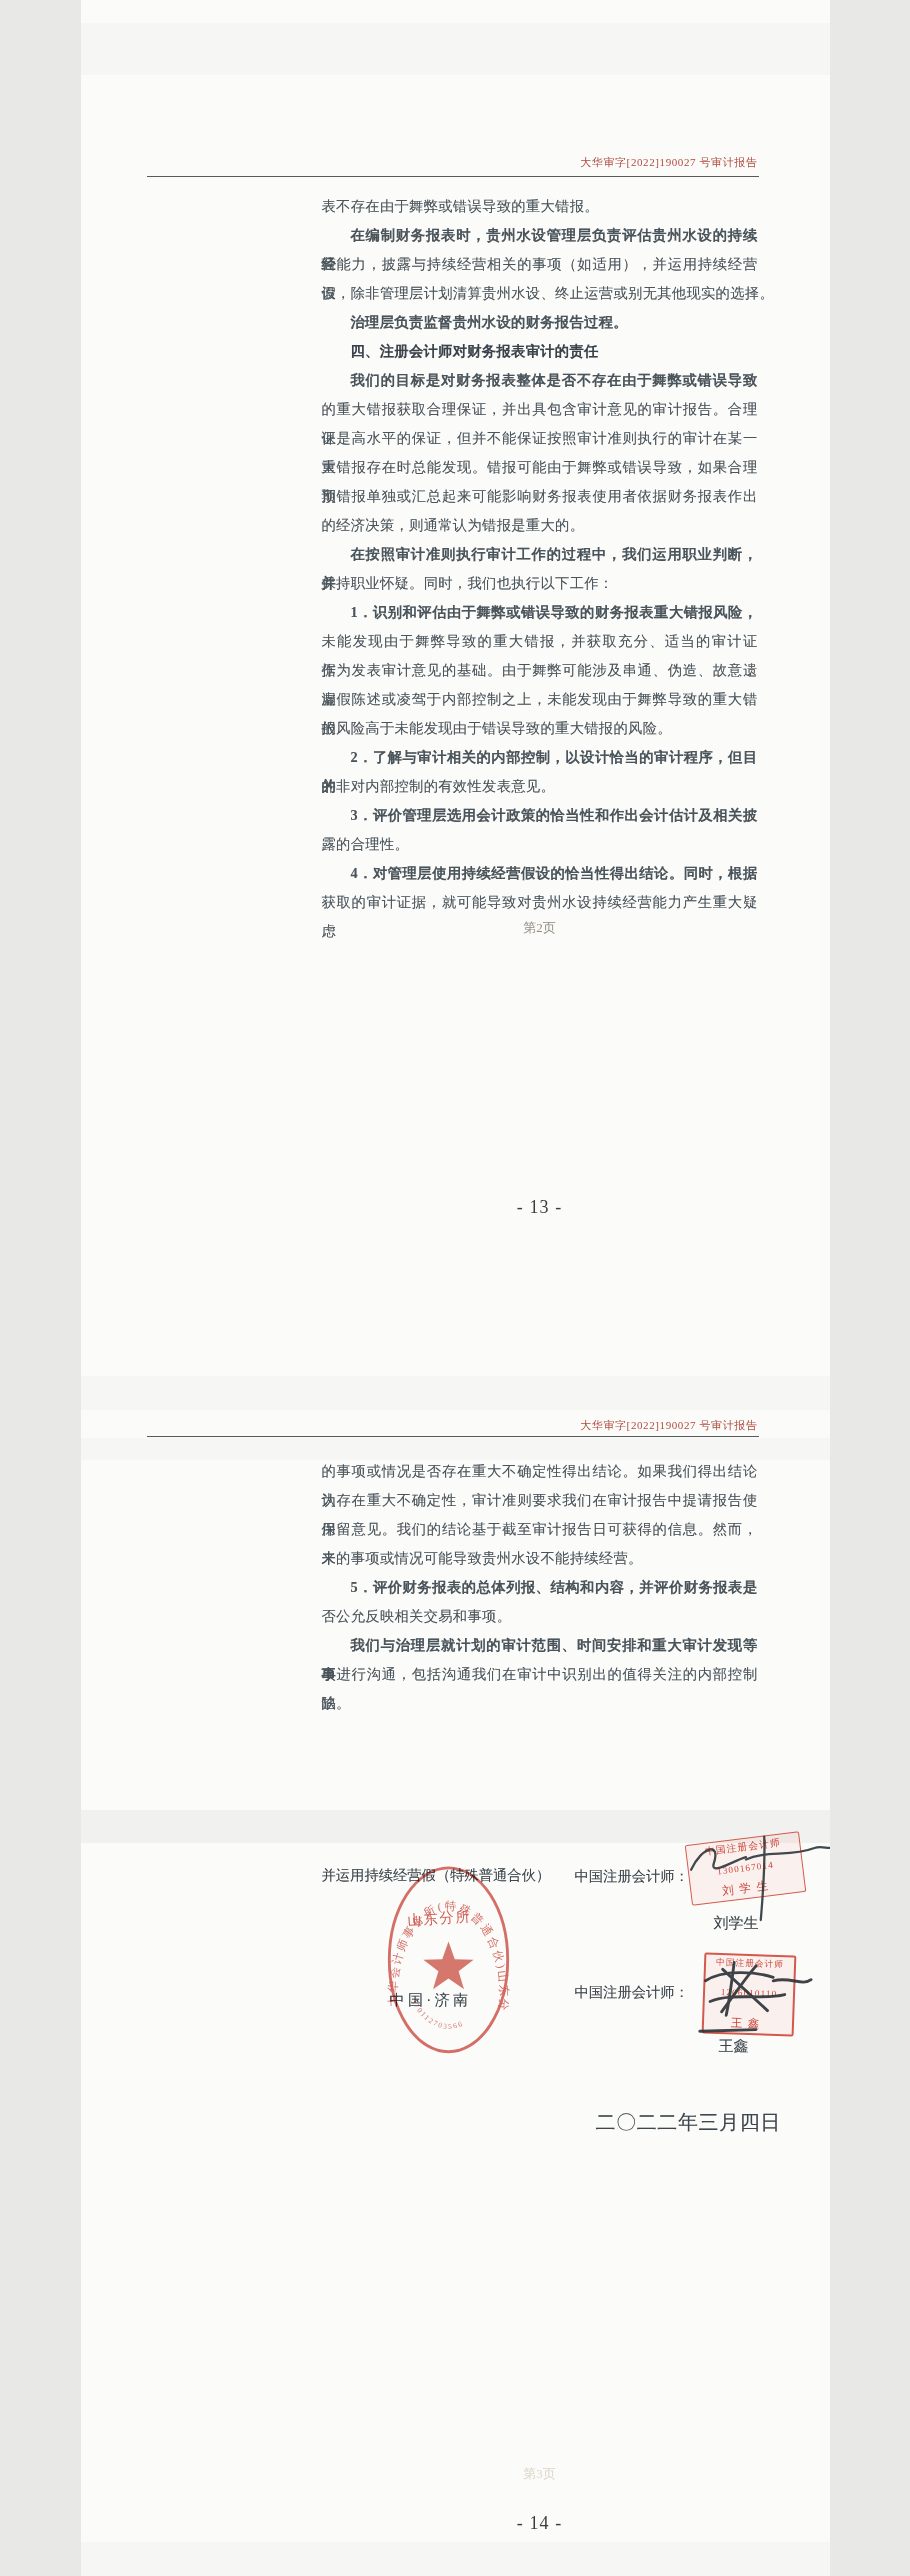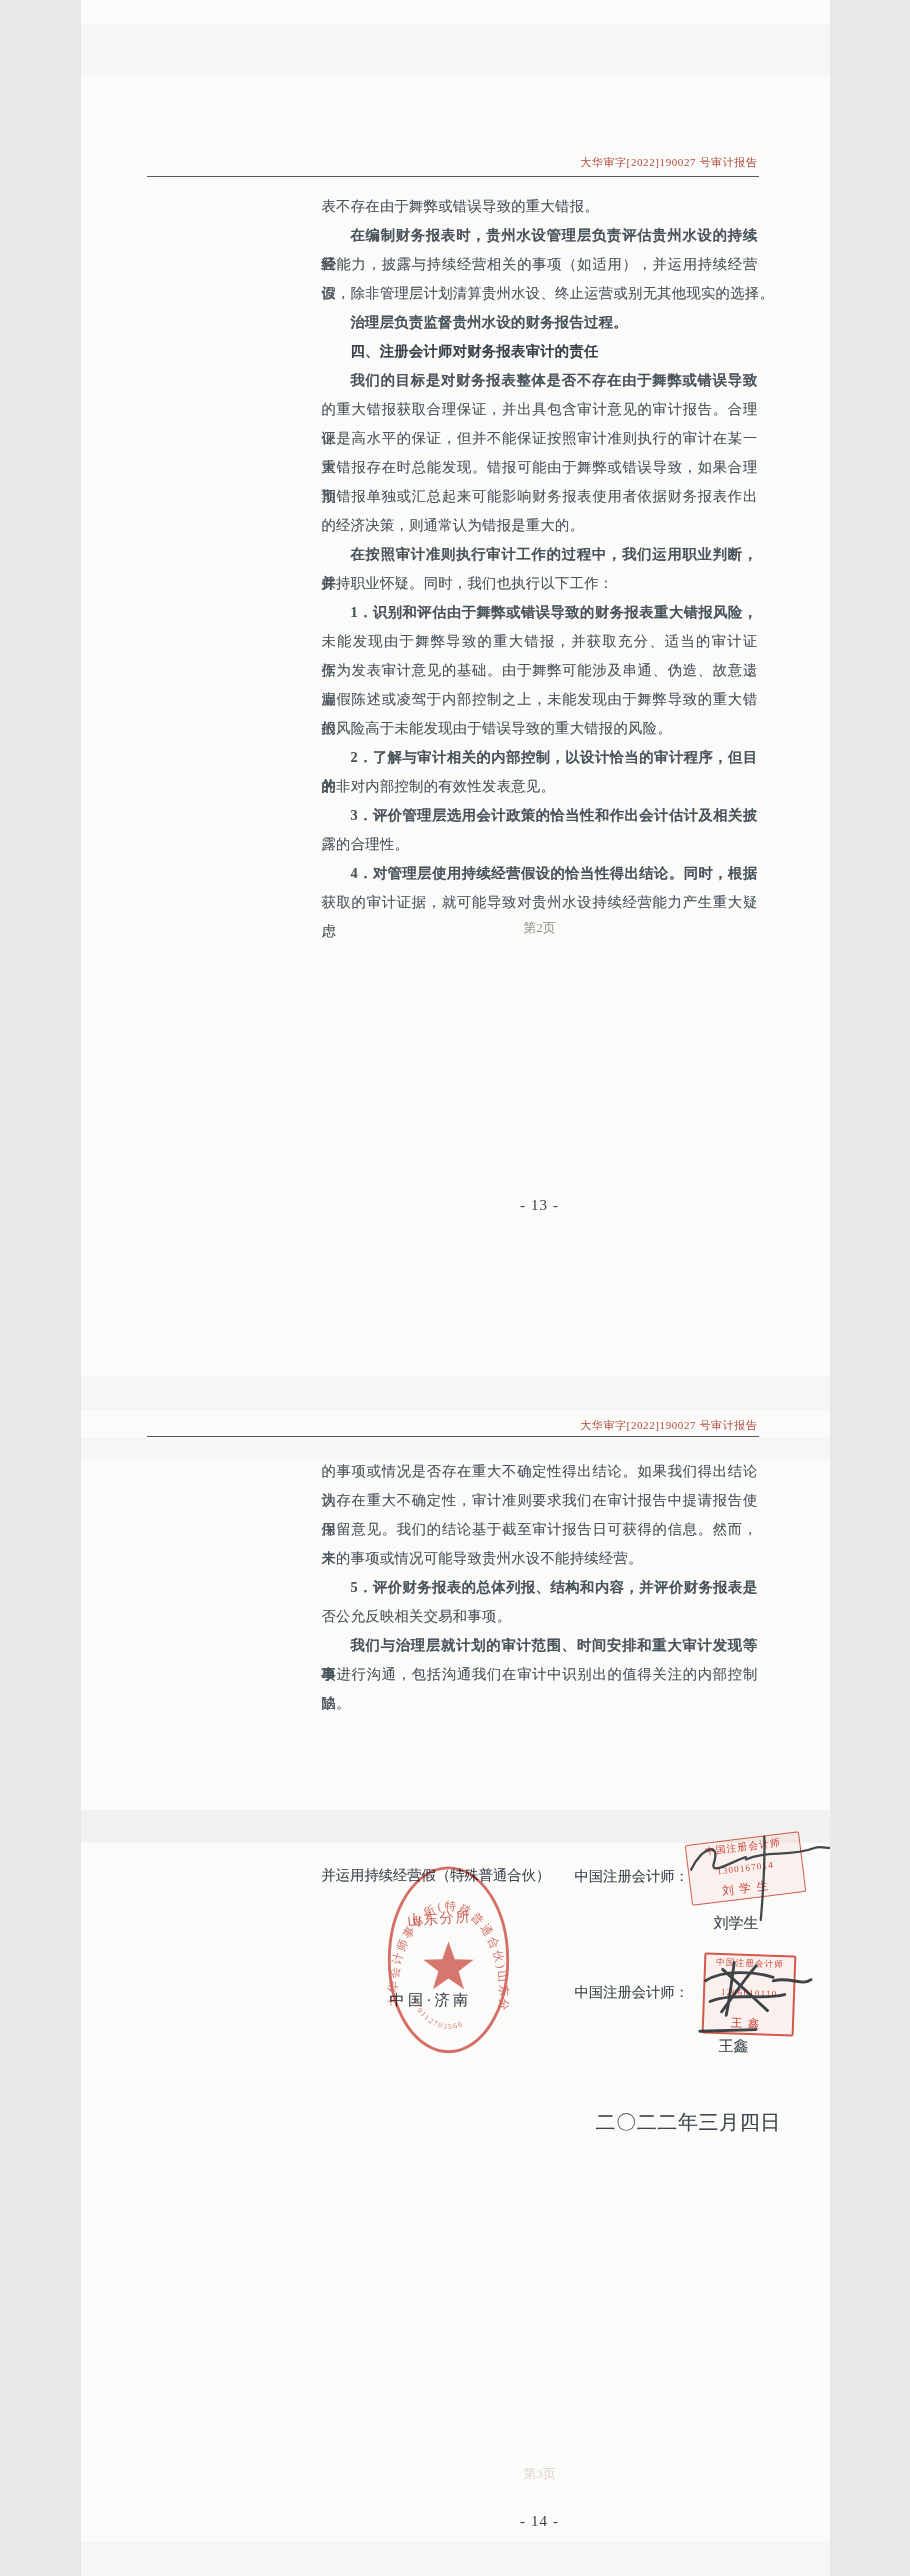--- a/index.html
+++ b/index.html
@@ -20,21 +20,21 @@
   .body{position:absolute;left:241px;width:436px;}
   .bodyline{
     height:29px;line-height:29px;font-size:14.3px;letter-spacing:0.3px;
     white-space:nowrap;overflow:visible;text-shadow:0 0 0.6px rgba(76,86,92,0.35);
   }
   .bodyline.j{white-space:normal;text-align:justify;text-align-last:justify;}
   .bodyline.ind{text-indent:29px;font-weight:bold;}
   .bodyline.b{font-weight:bold;color:#39424a;}
   .pfoot{position:absolute;left:241px;width:436px;text-align:center;font-size:13px;color:#948e82;}
   .pfoot.faint{color:#ddd6c8;text-align:center;}
-  .pdfnum{position:absolute;left:241px;width:436px;text-align:center;font-size:15px;color:#3d3d3d;letter-spacing:1.1px;}
+  .pdfnum{position:absolute;left:241px;width:436px;text-align:center;font-size:18px;color:#3d3d3d;letter-spacing:1.1px;}
   .sig{position:absolute;font-size:14.3px;color:#3d464d;white-space:nowrap;text-shadow:0 0 0.6px rgba(61,70,77,0.35);}
   .stamp{
     position:absolute;border:1.7px solid rgba(204,62,48,0.85);border-radius:2.3px;
     background:rgba(230,90,75,0.06);color:#cc4438;text-align:center;
     display:flex;flex-direction:column;justify-content:space-between;
     padding:2.3px 1.7px;box-sizing:border-box;
   }
   .stamp .t{font-size:9.8px;letter-spacing:1.1px;white-space:nowrap;}
   .stamp .n{font-size:9.2px;letter-spacing:1.1px;white-space:nowrap;}
   .stamp .nm{font-size:11.5px;letter-spacing:5.7px;white-space:nowrap;}

